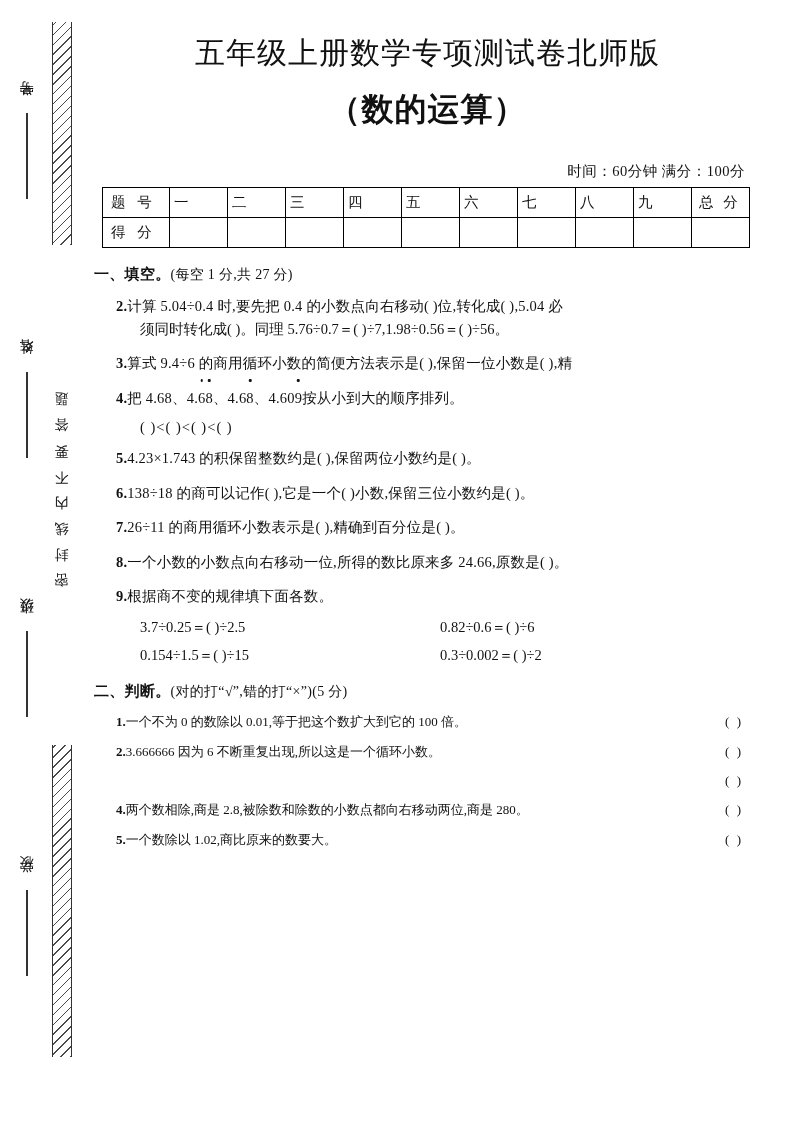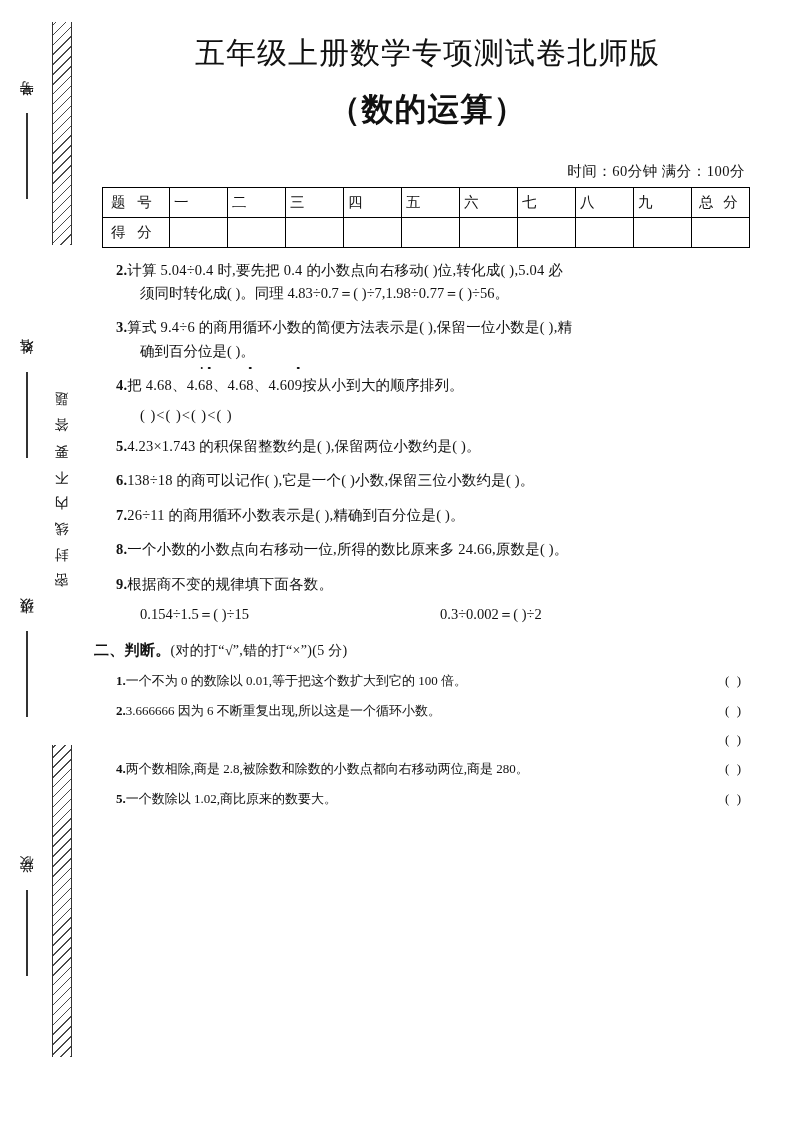--- a/index.html
+++ b/index.html
@@ -294,31 +294,33 @@
         <td></td>
         <td></td>
         <td></td>
         <td></td>
         <td></td>
         <td></td>
       </tr>
     </tbody>
   </table>
 
+  <div class="section-head">
+    <span>一、填空。</span><span class="paren">(每空 1 分,共 27 分)</span>
+  </div>
 
 
   <div class="q">
     <span class="num">2.</span><span>计算 5.04÷0.4 时,要先把 0.4 的小数点向右移动(      )位,转化成(      ),5.04 必</span>
   </div>
-  <div class="q-cont">须同时转化成(      )。同理 4.83÷0.7＝(      )÷7,1.98÷0.77＝(      )÷56。</div>
+  <div class="q-cont">须同时转化成(      )。同理 5.76÷0.7＝(      )÷7,1.98÷0.56＝(      )÷56。</div>
 
   <div class="q">
     <span class="num">3.</span><span>算式 9.4÷6 的商用循环小数的简便方法表示是(      ),保留一位小数是(      ),精</span>
   </div>
-  <div class="q-cont">确到百分位是(      )。</div>
 
   <div class="q">
     <span class="num">4.</span><span>把 </span><span id="q4-decimals"><span><span>4</span><span>.</span><span>6</span><span>8</span></span><span>、</span><span><span>4</span><span>.</span><span class="rep">6</span><span class="rep">8</span></span><span>、</span><span><span>4</span><span>.</span><span>6</span><span class="rep">8</span></span><span>、</span><span><span>4</span><span>.</span><span>6</span><span>0</span><span class="rep">9</span></span></span><span>按从小到大的顺序排列。</span>
   </div>
   <div class="order-line">(        )&lt;(        )&lt;(        )&lt;(        )</div>
 
   <div class="q">
     <span class="num">5.</span><span>4.23×1.743 的积保留整数约是(      ),保留两位小数约是(      )。</span>
   </div>
 
@@ -331,20 +333,24 @@
   </div>
 
   <div class="q">
     <span class="num">8.</span><span>一个小数的小数点向右移动一位,所得的数比原来多 24.66,原数是(      )。</span>
   </div>
 
   <div class="q">
     <span class="num">9.</span><span>根据商不变的规律填下面各数。</span>
   </div>
   <div class="eq-grid">
+    <div class="eq-row">
+      <span class="eq-cell">3.7÷0.25＝(      )÷2.5</span>
+      <span class="eq-cell">0.82÷0.6＝(      )÷6</span>
+    </div>
     <div class="eq-row">
       <span class="eq-cell">0.154÷1.5＝(      )÷15</span>
       <span class="eq-cell">0.3÷0.002＝(      )÷2</span>
     </div>
   </div>
 
   <div class="section-head">
     <span>二、判断。</span><span class="paren">(对的打“√”,错的打“×”)(5 分)</span>
   </div>
 

